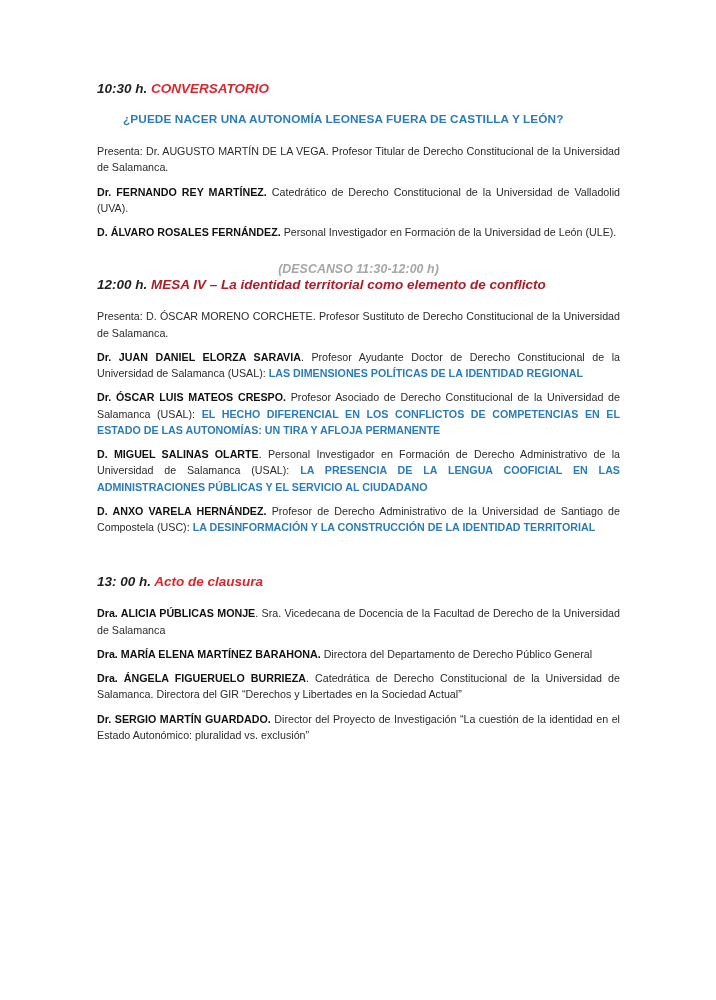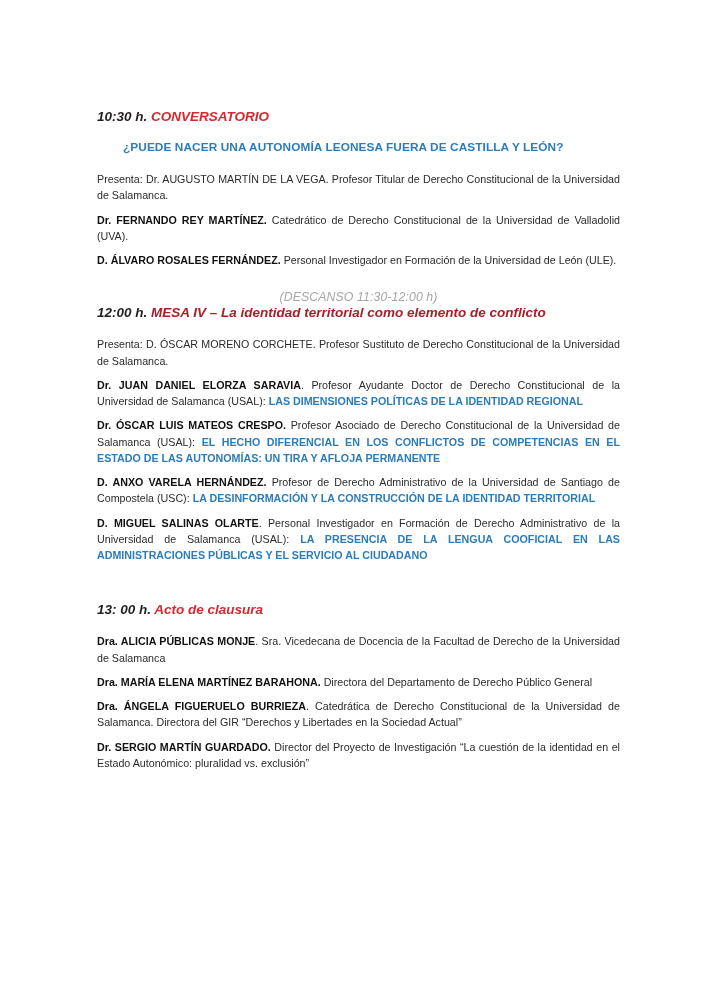--- a/index.html
+++ b/index.html
@@ -13,21 +13,21 @@
     font-family: "Liberation Sans", sans-serif;
     color: #231f20;
     -webkit-font-smoothing: antialiased;
   }
   .page {
     position: relative;
     width: 716px;
     height: 1000px;
     background: #ffffff;
     box-sizing: border-box;
-    padding: 100px 96px 0 97px;
+    padding: 72px 96px 0 97px;
   }
   .content {
     width: 523px;
   }
 
   
   .session-heading {
     font-size: 13.5px;
     font-weight: bold;
     font-style: italic;
@@ -75,21 +75,21 @@
   }
   .entry .talk {
     font-weight: bold;
     color: #2b7cb9;
   }
   .entry.first { margin-top: 14px; }
 
   
   .break-notice {
     font-size: 12.3px;
-    font-weight: normal;
+    font-weight: bold;
     font-style: italic;
     color: #a6a6a6;
     text-align: center;
     margin: 22px 0 0 0;
     letter-spacing: 0.1px;
   }
 
   .gap-before-closing { height: 38px; }
 </style>
 </head>
@@ -130,25 +130,25 @@
 
     <p class="entry">
       <span class="name">Dr. JUAN DANIEL ELORZA SARAVIA</span><span>. Profesor Ayudante Doctor de Derecho Constitucional de la Universidad de Salamanca (USAL): </span><span class="talk">LAS DIMENSIONES POLÍTICAS DE LA IDENTIDAD REGIONAL</span>
     </p>
 
     <p class="entry">
       <span class="name">Dr. ÓSCAR LUIS MATEOS CRESPO.</span><span> Profesor Asociado de Derecho Constitucional de la Universidad de Salamanca (USAL): </span><span class="talk">EL HECHO DIFERENCIAL EN LOS CONFLICTOS DE COMPETENCIAS EN EL ESTADO DE LAS AUTONOMÍAS: UN TIRA Y AFLOJA PERMANENTE</span>
     </p>
 
     <p class="entry">
-      <span class="name">D. ANXO VARELA HERNÁNDEZ.</span><span> Profesor de Derecho Administrativo de la Universidad de Santiago de Compostela (USC): </span><span class="talk">LA DESINFORMACIÓN Y LA CONSTRUCCIÓN DE LA IDENTIDAD TERRITORIAL</span>
+      <span class="name">D. MIGUEL SALINAS OLARTE</span><span>. Personal Investigador en Formación de Derecho Administrativo de la Universidad de Salamanca (USAL): </span><span class="talk">LA PRESENCIA DE LA LENGUA COOFICIAL EN LAS ADMINISTRACIONES PÚBLICAS Y EL SERVICIO AL CIUDADANO</span>
     </p>
 
     <p class="entry">
-      <span class="name">D. MIGUEL SALINAS OLARTE</span><span>. Personal Investigador en Formación de Derecho Administrativo de la Universidad de Salamanca (USAL): </span><span class="talk">LA PRESENCIA DE LA LENGUA COOFICIAL EN LAS ADMINISTRACIONES PÚBLICAS Y EL SERVICIO AL CIUDADANO</span>
+      <span class="name">D. ANXO VARELA HERNÁNDEZ.</span><span> Profesor de Derecho Administrativo de la Universidad de Santiago de Compostela (USC): </span><span class="talk">LA DESINFORMACIÓN Y LA CONSTRUCCIÓN DE LA IDENTIDAD TERRITORIAL</span>
     </p>
 
     <div class="gap-before-closing"></div>
 
     <p class="session-heading">
       <span class="time">13: 00 h.</span>
       <span class="title">Acto de clausura</span>
     </p>
 
     <p class="entry first">

